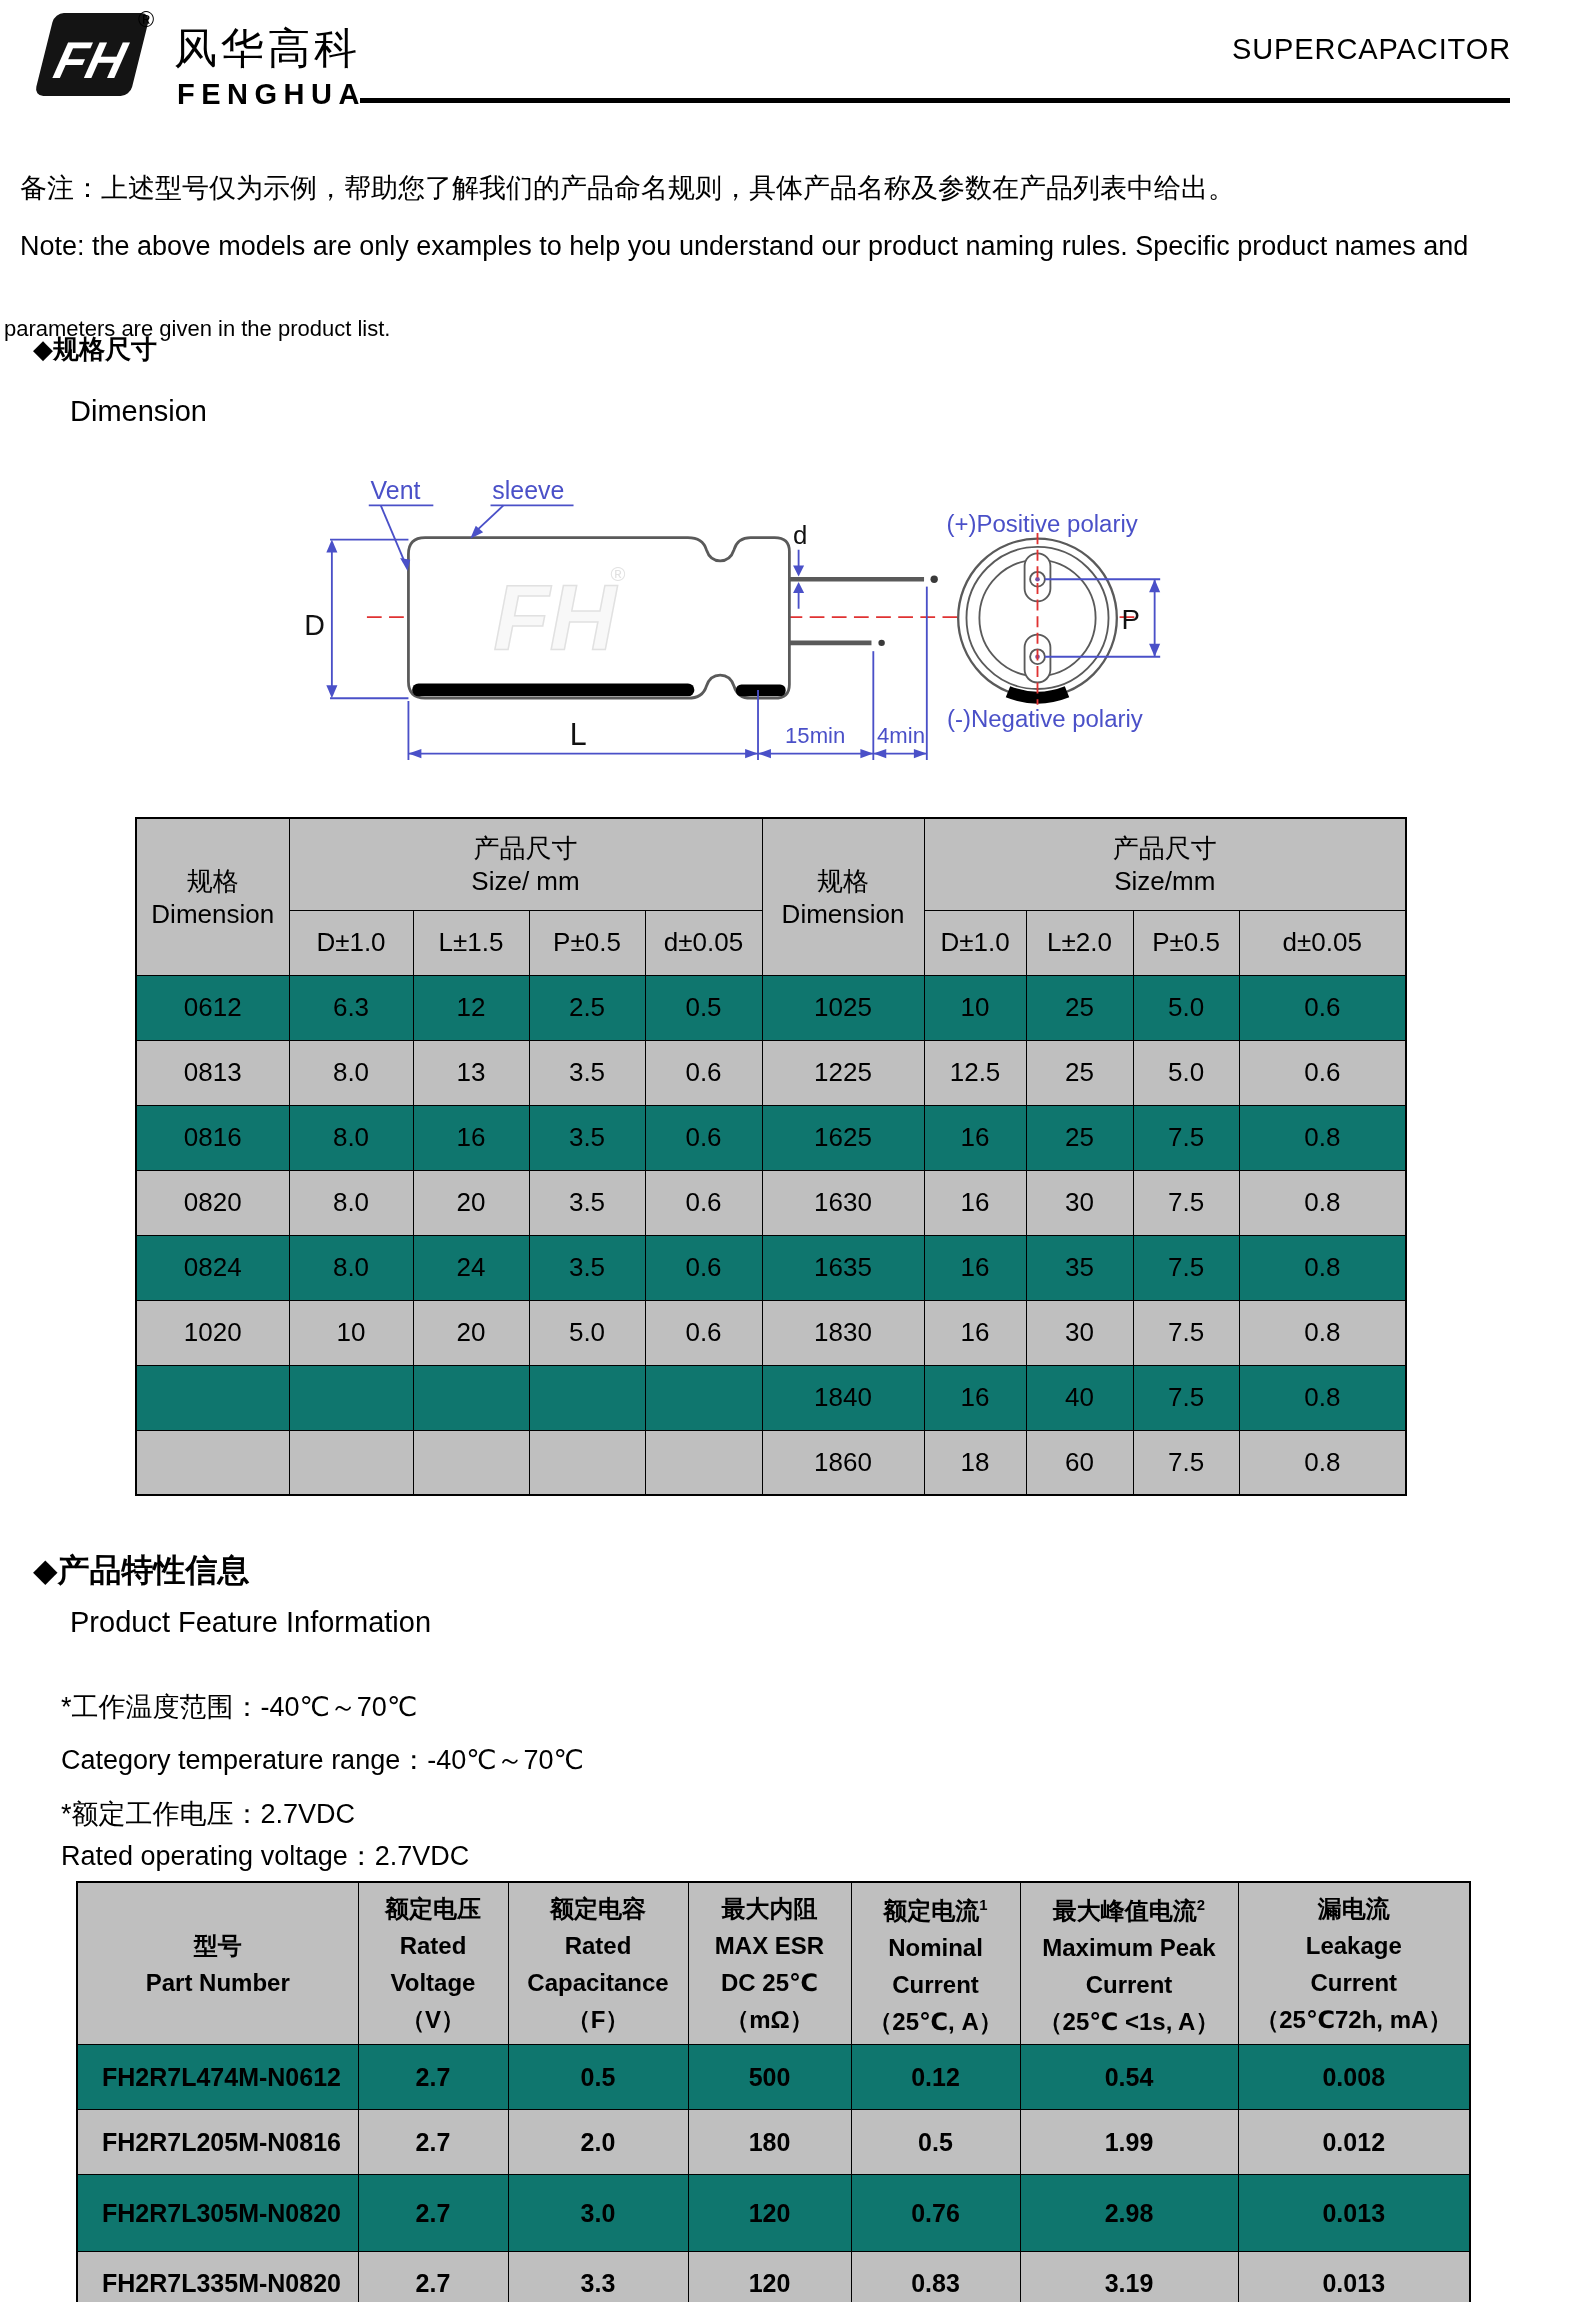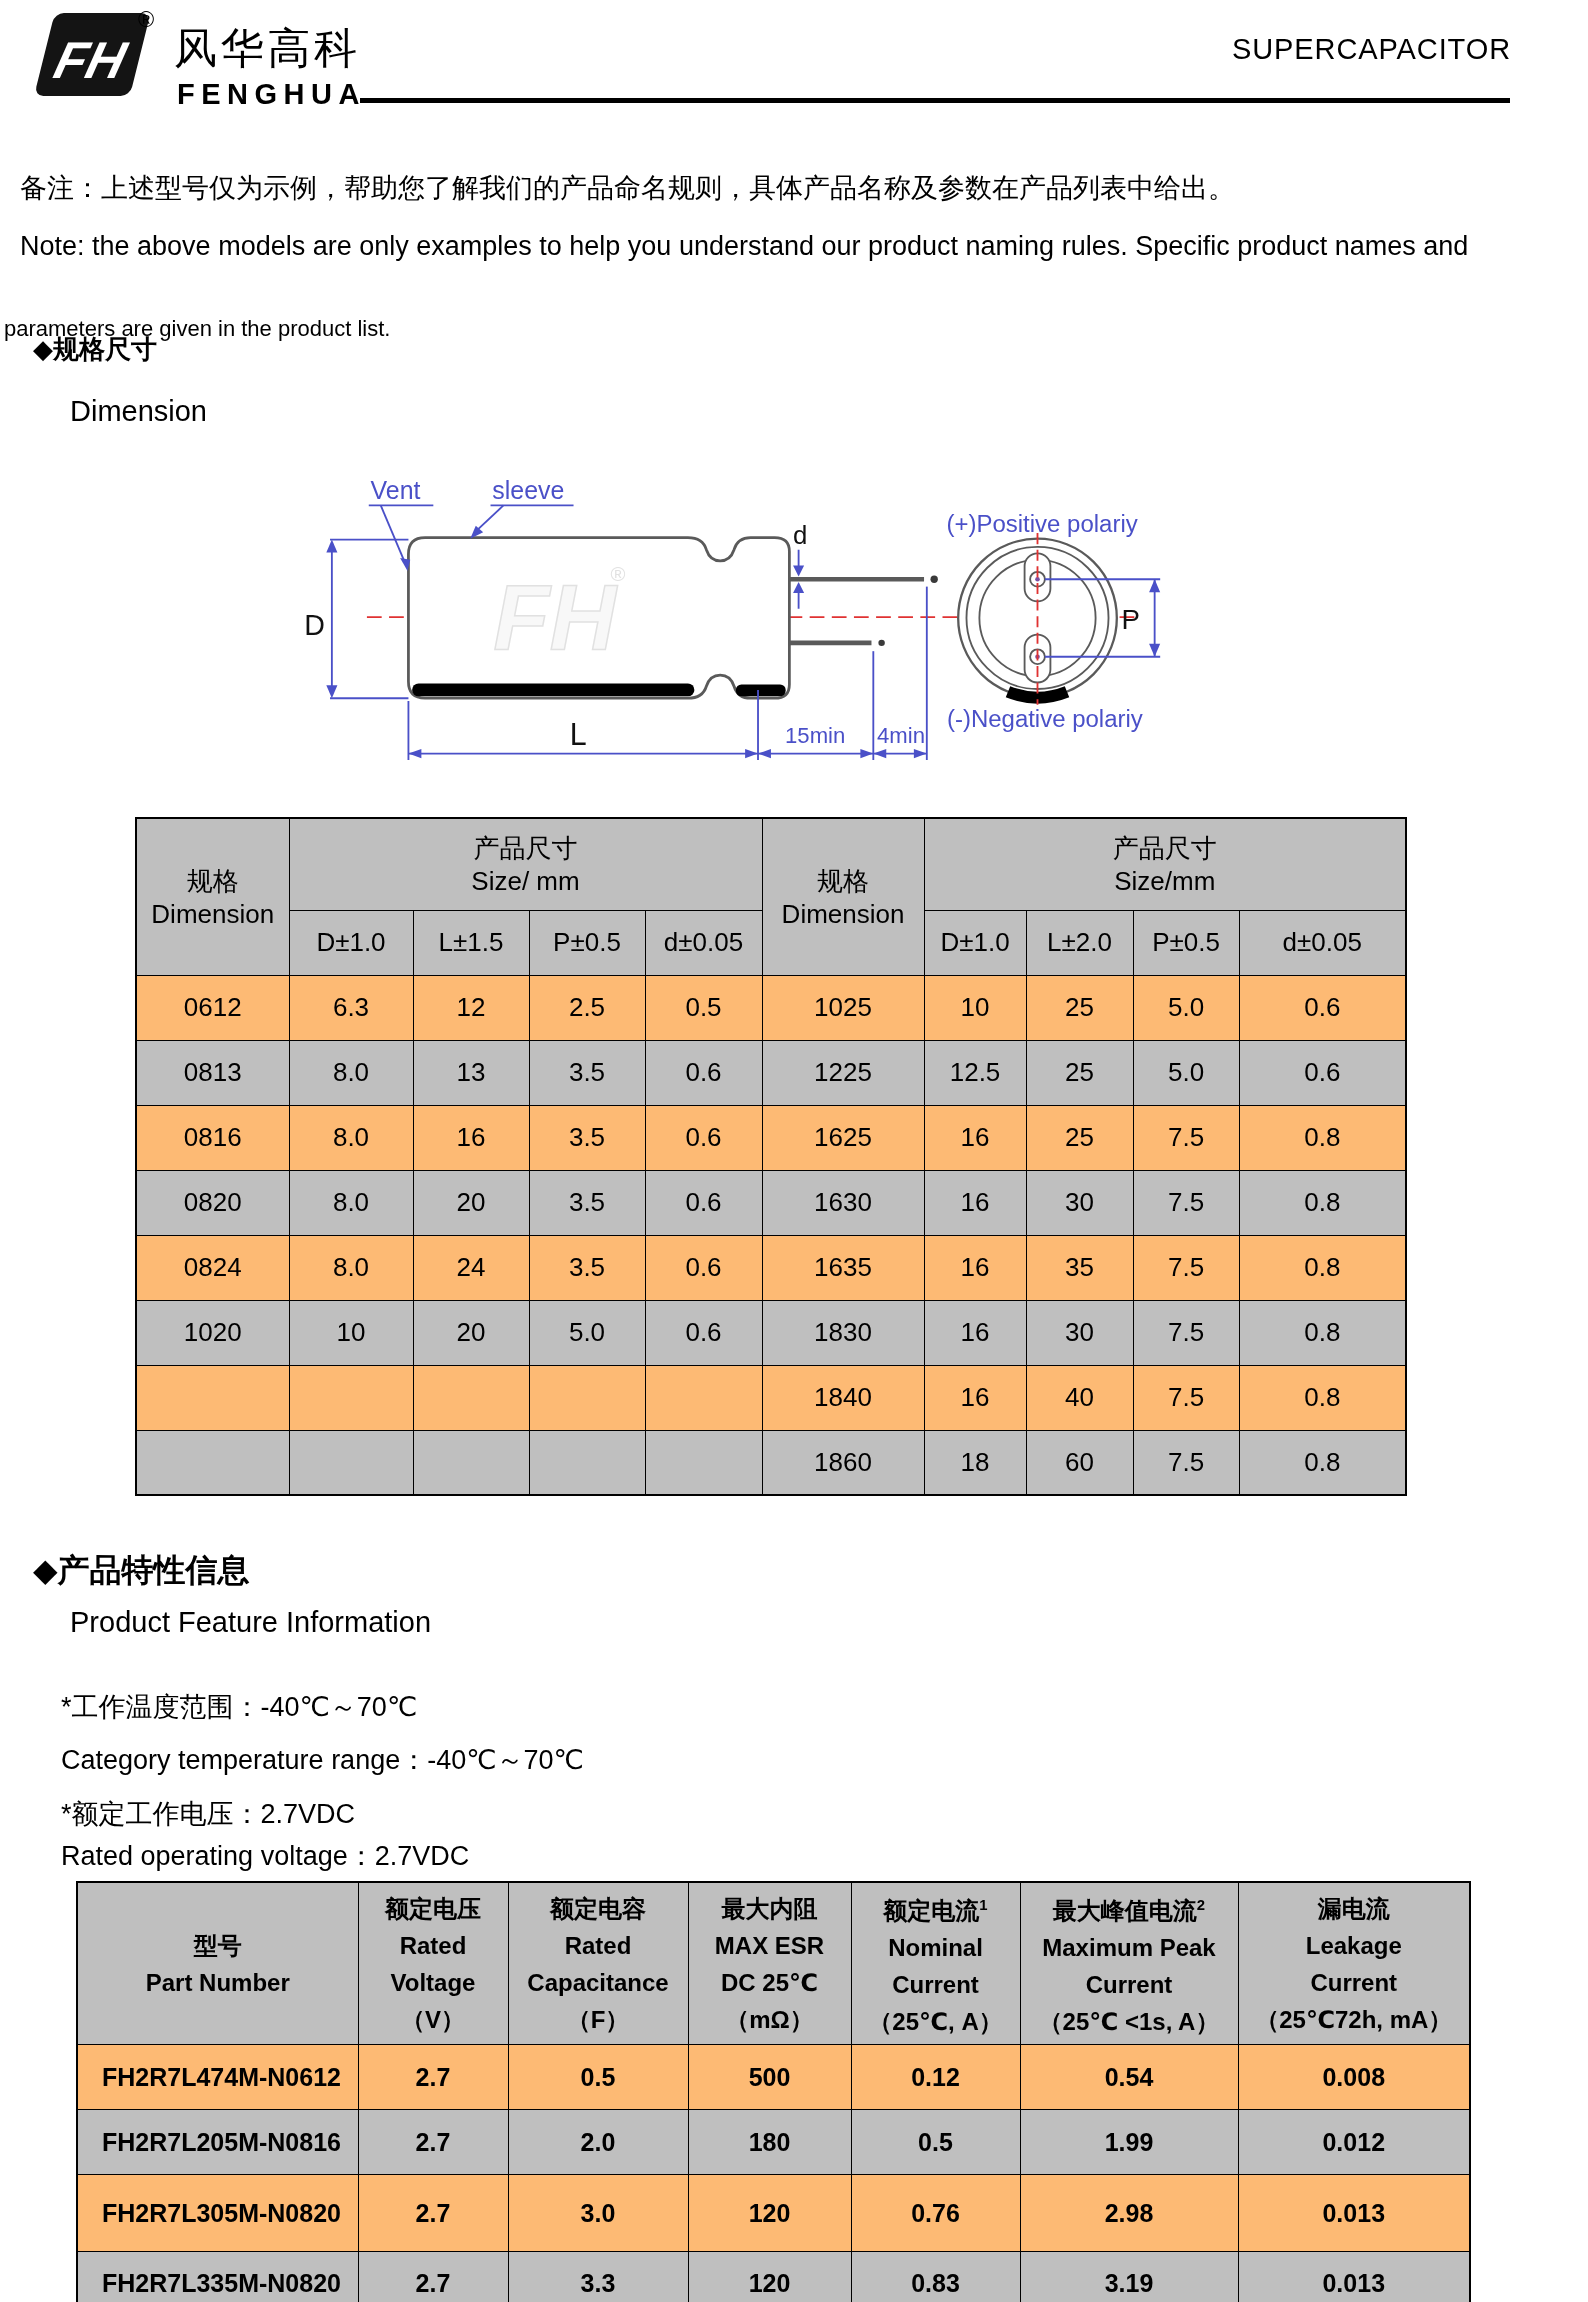--- a/index.html
+++ b/index.html
@@ -28,21 +28,21 @@
 
   
   table{border-collapse:collapse;table-layout:fixed;}
   .dim-table{left:135px;top:817px;width:1271px;border:2.8px solid #000;}
   .dim-table td,.dim-table th{border:1.8px solid #000;text-align:center;vertical-align:middle;
       font-size:26px;font-weight:normal;padding:0;overflow:hidden;}
   .ft-table{left:76px;top:1881px;width:1393px;border:2.8px solid #000;}
   .ft-table td,.ft-table th{border:1.8px solid #000;text-align:center;vertical-align:middle;
       font-size:25px;font-weight:bold;padding:4px;overflow:hidden;}
   .gray{background:#bfbfbf;}
-  .white{background:#fdba74;}
+  .white{background:#0f766e;}
   .hline{line-height:37px;font-size:24px;}
   .pn{text-align:left !important;padding-left:24px !important;}
   sup{font-size:0.62em;}
 
   
   .drawing{left:258px;top:475px;width:941px;height:309px;}
   .blue-t{fill:#4a50c8;}
   .blk-t{fill:#111;}
   svg text{font-family:"Liberation Sans","DejaVu Sans",sans-serif;}
 </style>

